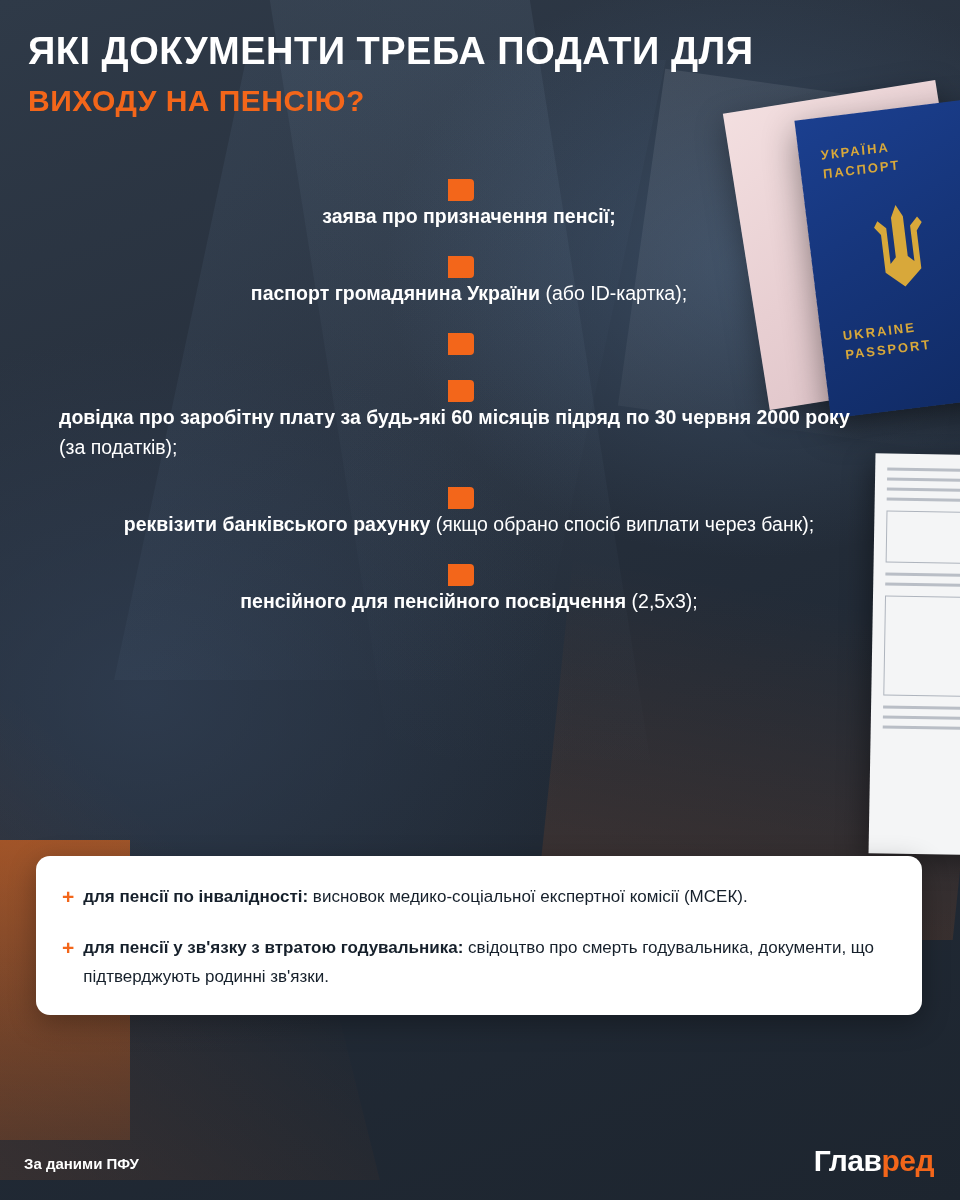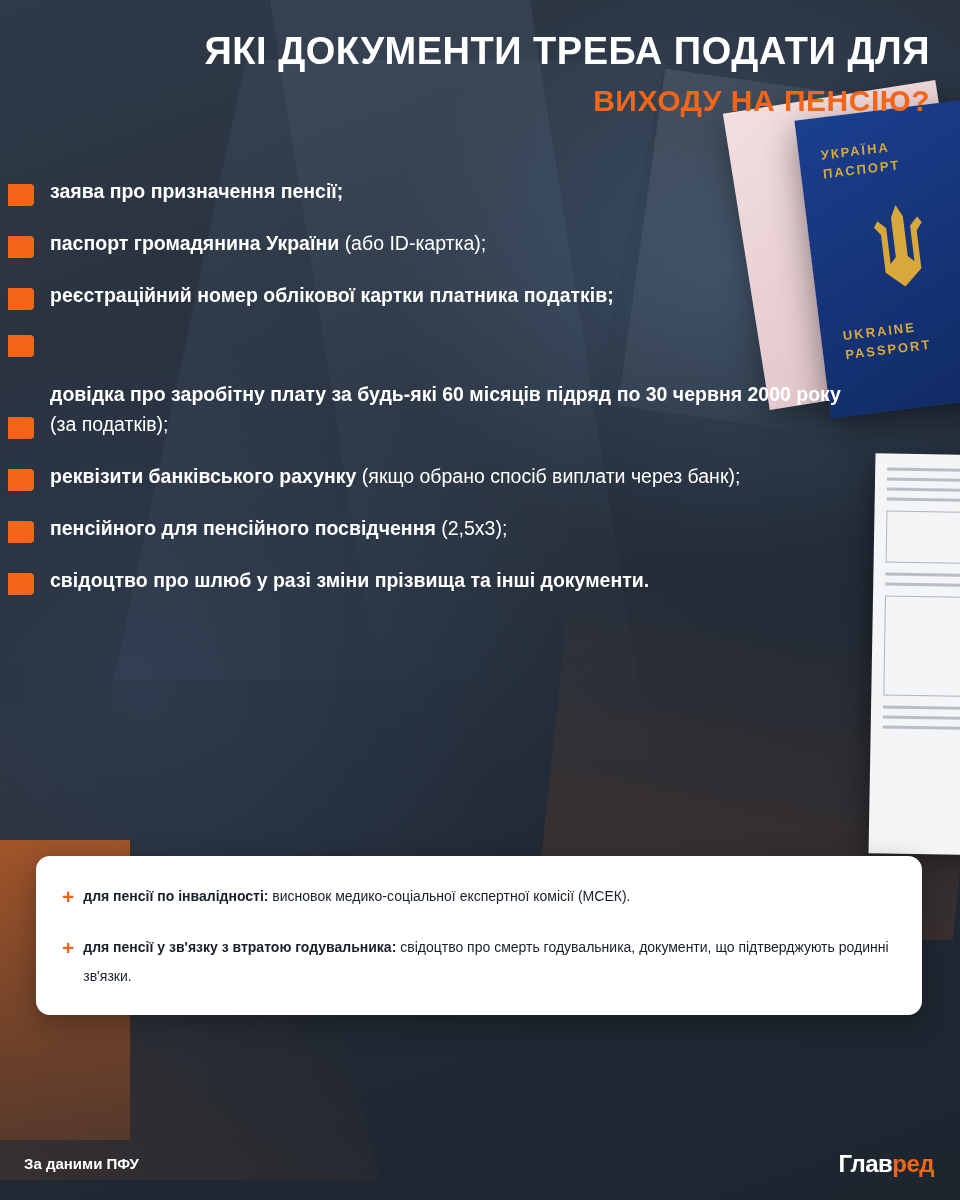--- a/index.html
+++ b/index.html
@@ -96,41 +96,42 @@
     padding: 14px 12px;
   }
   .form-doc .fl { height: 3px; background: #b9bec6; margin-bottom: 7px; }
   .form-doc .fl.short { width: 45%; }
   .form-doc .fl.mid { width: 70%; }
   .form-doc .fbox { border: 1px solid #aeb4bd; height: 52px; margin: 10px 0; }
   .form-doc .fbox2 { border: 1px solid #aeb4bd; height: 100px; margin: 10px 0; }
 
   
   .title-block {
-    position: absolute; left: 28px; top: 28px; right: 30px; text-align: right;
+    position: absolute; left: 28px; top: 28px; right: 14px;
   }
   .title-line1 {
     font-size: 38px; font-weight: bold; color: #ffffff;
     letter-spacing: 0.5px; line-height: 46px; text-transform: uppercase;
   }
   .title-line2 {
     font-size: 30px; font-weight: bold; color: #f3661a;
     letter-spacing: 0.5px; line-height: 46px; text-transform: uppercase;
     margin-top: 4px;
   }
 
   
   .doc-list {
     position: absolute; left: 8px; top: 176px; right: 30px;
   }
   .doc-item {
     position: relative;
     display: flex;
-    align-items: flex-end;
+    align-items: center;
     margin-bottom: 22px;
+    flex-direction: column;
   }
   .bullet {
     flex: 0 0 auto;
     width: 26px; height: 22px;
     background: #f3661a;
     border-radius: 0 4px 4px 0;
     margin-right: 16px;
     margin-top: 3px;
   }
   .doc-text {
@@ -150,33 +151,33 @@
     padding: 26px 30px 24px 26px;
     box-shadow: 0 8px 28px rgba(0,0,0,0.30);
   }
   .note-row { display: flex; align-items: flex-start; }
   .note-row + .note-row { margin-top: 22px; }
   .plus {
     color: #f3661a; font-weight: bold; font-size: 21px;
     line-height: 29px; margin-right: 9px; flex: 0 0 auto;
   }
   .note-text {
-    font-size: 14px; line-height: 29px; color: #16202b;
+    font-size: 17px; line-height: 29px; color: #16202b;
   }
   .note-text b { font-weight: bold; }
   .note-text span.reg { font-weight: normal; }
 
   
   .footer-source {
     position: absolute; left: 24px; bottom: 28px;
     color: #ffffff; font-size: 15px; font-weight: bold;
   }
   .logo {
     position: absolute; right: 26px; bottom: 22px;
-    font-size: 24px; font-weight: bold; letter-spacing: -0.5px;
+    font-size: 30px; font-weight: bold; letter-spacing: -0.5px;
   }
   .logo .a { color: #ffffff; }
   .logo .b { color: #f3661a; }
 </style>
 </head>
 <body>
 
 <div class="poster">
 
   <div class="bg-shape s1"></div>
@@ -225,48 +226,40 @@
     <div class="doc-item">
       <div class="bullet"></div>
       <div class="doc-text"><b>заява про призначення пенсії;</b><span class="reg"></span></div>
     </div>
 
     <div class="doc-item">
       <div class="bullet"></div>
       <div class="doc-text"><b>паспорт громадянина України </b><span class="reg">(або ID-картка);</span></div>
     </div>
 
-    <div class="doc-item">
-      <div class="bullet"></div>
-      <div class="doc-text"><b>реєстраційний номер облікової картки платника податків;</b><span class="reg"></span></div>
-    </div>
 
     <div class="doc-item">
       <div class="bullet"></div>
     </div>
 
     <div class="doc-item">
       <div class="bullet"></div>
       <div class="doc-text"><b>довідка про заробітну плату за будь-які 60 місяців підряд по 30 червня 2000 року </b><span class="reg">(за податків);</span></div>
     </div>
 
     <div class="doc-item">
       <div class="bullet"></div>
       <div class="doc-text"><b>реквізити банківського рахунку </b><span class="reg">(якщо обрано спосіб виплати через банк);</span></div>
     </div>
 
     <div class="doc-item">
       <div class="bullet"></div>
       <div class="doc-text"><b>пенсійного для пенсійного посвідчення </b><span class="reg">(2,5х3);</span></div>
     </div>
 
-    <div class="doc-item">
-      <div class="bullet"></div>
-      <div class="doc-text"><b>свідоцтво про шлюб у разі зміни прізвища та інші документи.</b><span class="reg"></span></div>
-    </div>
 
   </div>
 
   <div class="note-card">
 
     <div class="note-row">
       <div class="plus">+</div>
       <div class="note-text"><b>для пенсії по інвалідності: </b><span class="reg">висновок медико-соціальної експертної комісії (МСЕК).</span></div>
     </div>
 

